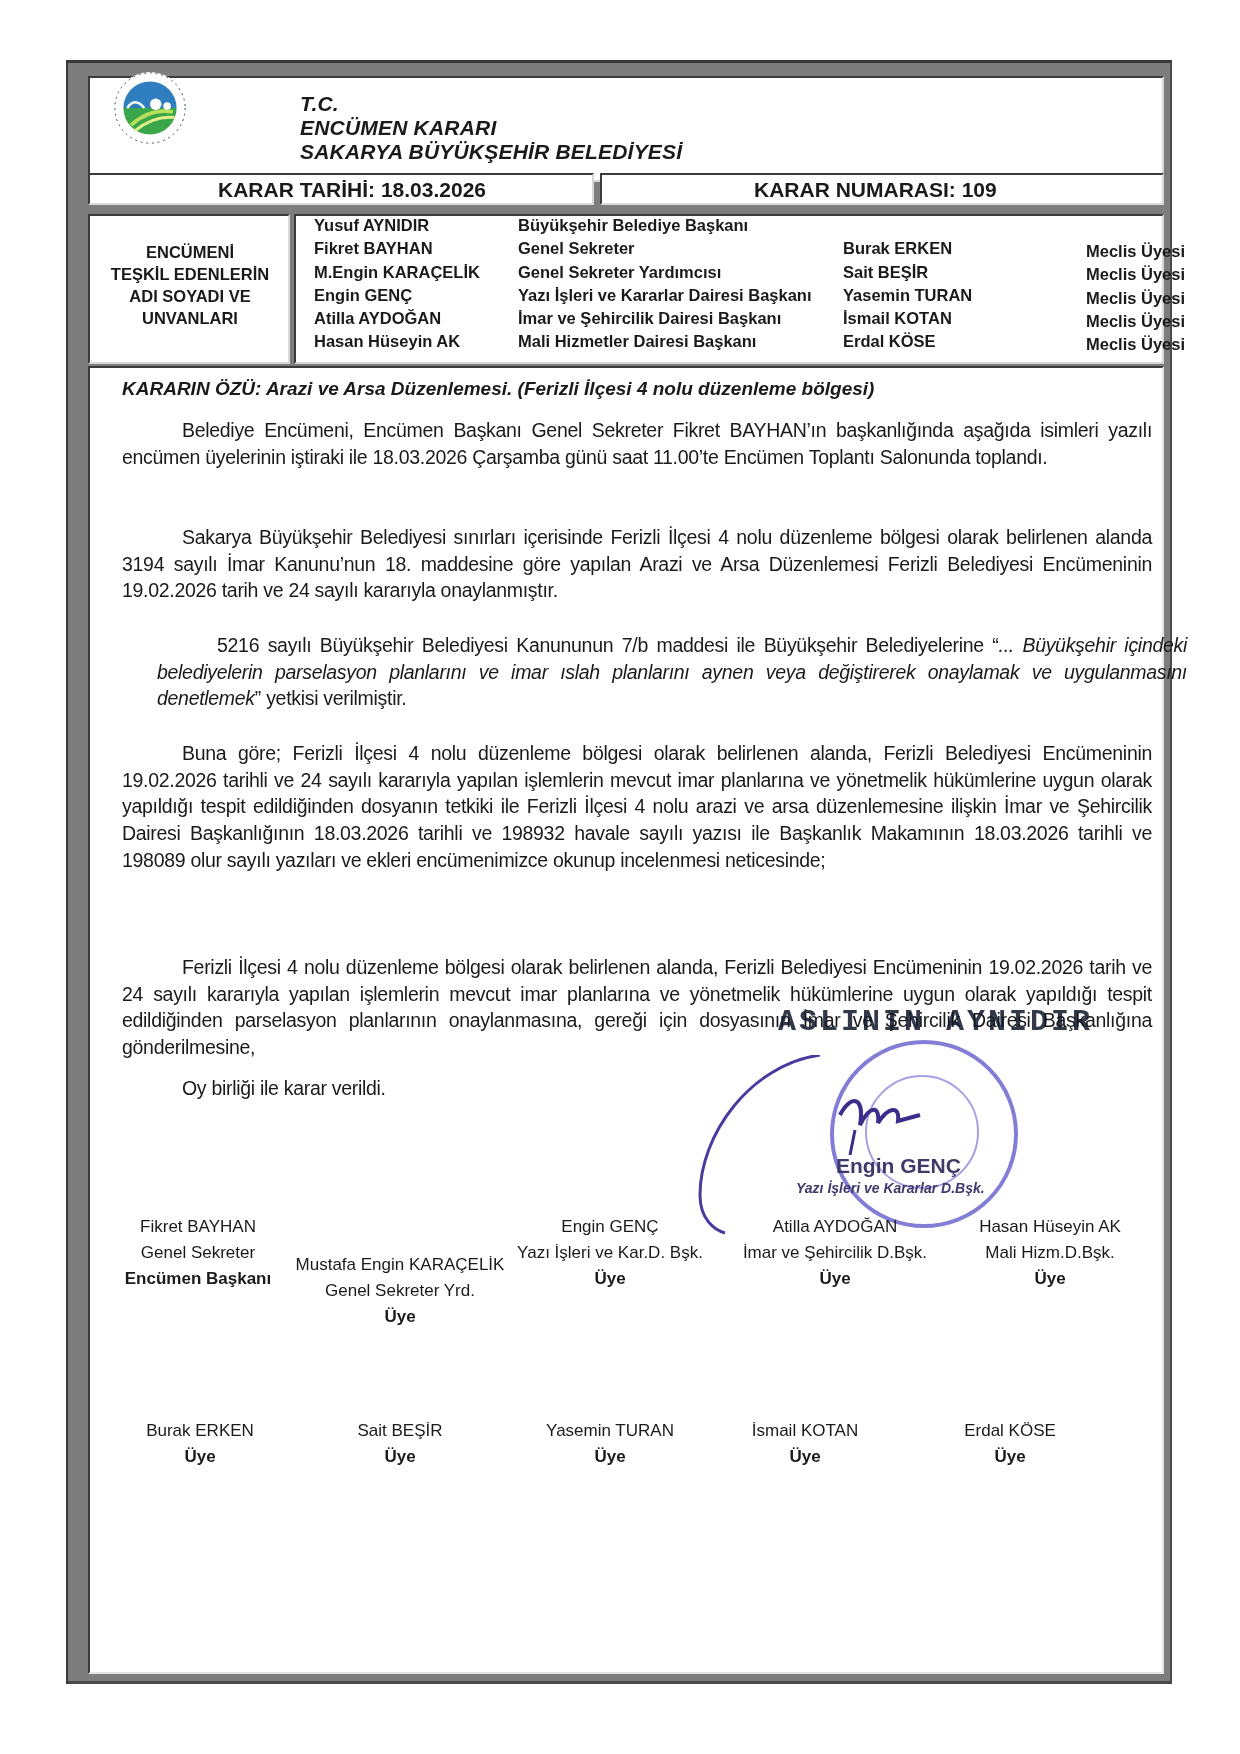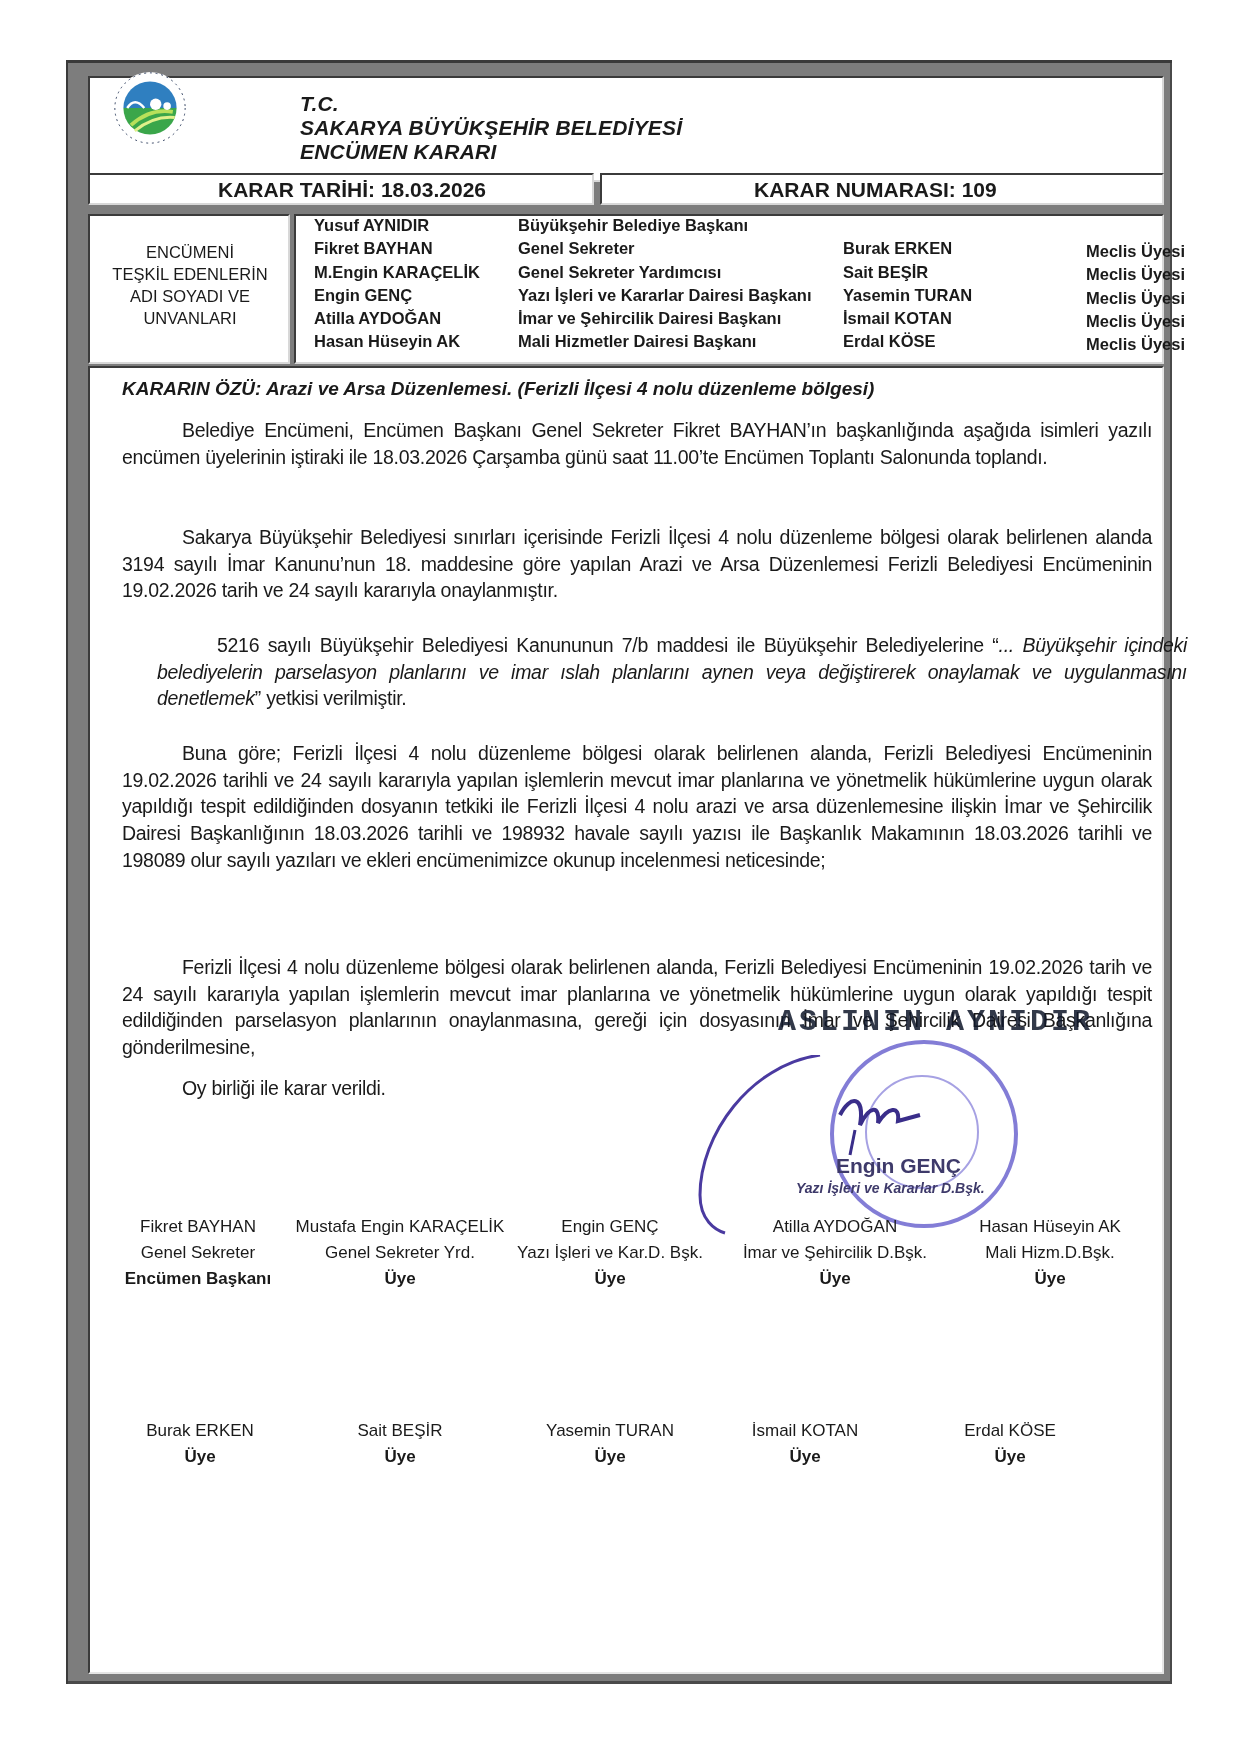--- a/index.html
+++ b/index.html
@@ -7,21 +7,21 @@
   .frame { position:absolute; left:66px; top:60px; width:1106px; height:1624px; background:#7d7d7d; box-shadow: 2px 3px 0 #3a3a3a inset, -2px -3px 0 #4a4a4a inset; }
   .inner { position:absolute; background:#fff; border-top:2px solid #3b3b3b; border-left:2px solid #3b3b3b; border-right:2px solid #d8d8d8; border-bottom:2px solid #d8d8d8; box-sizing:border-box; }
   .hdr { left:88px; top:76px; width:1076px; height:106px; }
   .logo { position:absolute; left:112px; top:70px; width:76px; height:76px; }
   .title-block { position:absolute; left:300px; top:92px; width:640px; text-align:left; font-size:21px; line-height:24px; font-weight:bold; letter-spacing:0.2px;font-style:italic; }
   .date-box { left:88px; top:173px; width:506px; height:32px; }
   .num-box { left:600px; top:173px; width:564px; height:32px; }
   .bar-text { position:absolute; font-size:21px; font-weight:bold; top:178px; }
   .enc-label-box { left:88px; top:214px; width:202px; height:150px; }
   .enc-list-box { left:294px; top:214px; width:870px; height:150px; }
-  .enc-label { position:absolute; left:92px; top:241px; width:196px; text-align:center; font-size:16.5px; font-weight:normal; line-height:22px; }
+  .enc-label { position:absolute; left:92px; top:241px; width:196px; text-align:center; font-size:16.5px; font-weight:bold; line-height:22px; }
   .mem { position:absolute; font-size:16.5px; font-weight:bold; line-height:23.3px; }
   .body-box { left:88px; top:366px; width:1076px; height:1308px; border-right:2px solid #e5e5e5; border-bottom:2px solid #e5e5e5; }
   .ozu { position:absolute; left:122px; top:378px; font-size:19px; font-weight:bold; font-style:italic; }
   .para { position:absolute; left:122px; width:1030px; font-size:19.5px; line-height:26.7px; text-align:justify; letter-spacing:-0.3px; }
   .para .ind { display:inline-block; width:60px; }
   .stamp-red { position:absolute; left:778px; top:1005px; font-size:30px; font-weight:bold; color:#0f172a; letter-spacing:3px; opacity:0.85; font-family:Liberation Mono, monospace; }
   .seal { position:absolute; left:830px; top:1040px; width:180px; height:180px; border:4px solid #5a52c8; border-radius:50%; opacity:0.75; }
   .seal-inner { position:absolute; left:865px; top:1075px; width:110px; height:110px; border:2px solid #6a62d0; border-radius:50%; opacity:0.6; }
   .seal-name { position:absolute; left:836px; top:1154px; font-size:21px; font-weight:bold; color:#3e3a6a; }
   .seal-title { position:absolute; left:796px; top:1180px; font-size:14px; font-weight:bold; color:#3e3a6a; font-style:italic; }
@@ -47,22 +47,22 @@
   <path d="M20 58 Q40 40 64 44" stroke="#b8e05a" stroke-width="4" fill="none"></path>
   <path d="M24 64 Q44 48 66 50" stroke="#dff08a" stroke-width="3" fill="none"></path>
   <path d="M16 40 Q24 28 34 40" stroke="#fff" stroke-width="2.5" fill="none"></path>
   <circle cx="46" cy="36" r="6" fill="#fff"></circle>
   <circle cx="58" cy="38" r="4" fill="#fff"></circle>
   <circle cx="40" cy="40" r="37" fill="none" stroke="#2a3a5a" stroke-width="1" stroke-dasharray="2 4"></circle>
 </svg>
 
 <div class="title-block">
   <div>T.C.</div>
+  <div>ENCÜMEN KARARI</div>
   <div>SAKARYA BÜYÜKŞEHİR BELEDİYESİ</div>
-  <div>ENCÜMEN KARARI</div>
 </div>
 
 <div class="bar-text" style="left:218px;">KARAR TARİHİ: 18.03.2026</div>
 <div class="bar-text" style="left:754px;text-align:right;">KARAR NUMARASI: 109</div>
 
 <div class="enc-label">
   <div>ENCÜMENİ</div>
   <div>TEŞKİL EDENLERİN</div>
   <div>ADI SOYADI VE</div>
   <div>UNVANLARI</div>
@@ -117,21 +117,21 @@
   <path d="M165 75 L160 100" stroke="#3a2e8a" stroke-width="3" fill="none"></path>
 </svg>
 <div class="seal-name">Engin GENÇ</div>
 <div class="seal-title">Yazı İşleri ve Kararlar D.Bşk.</div>
 
 <div class="sig" style="left:118px; top:1214px; width:160px;">
   <div>Fikret BAYHAN</div>
   <div>Genel Sekreter</div>
   <div class="role">Encümen Başkanı</div>
 </div>
-<div class="sig" style="left:290px; top:1214px; width:220px;">
+<div class="sig" style="left:290px; top:1252px; width:220px;">
   <div>Mustafa Engin KARAÇELİK</div>
   <div>Genel Sekreter Yrd.</div>
   <div class="role">Üye</div>
 </div>
 <div class="sig" style="left:510px; top:1214px; width:200px;">
   <div>Engin GENÇ</div>
   <div>Yazı İşleri ve Kar.D. Bşk.</div>
   <div class="role">Üye</div>
 </div>
 <div class="sig" style="left:740px; top:1214px; width:190px;">

